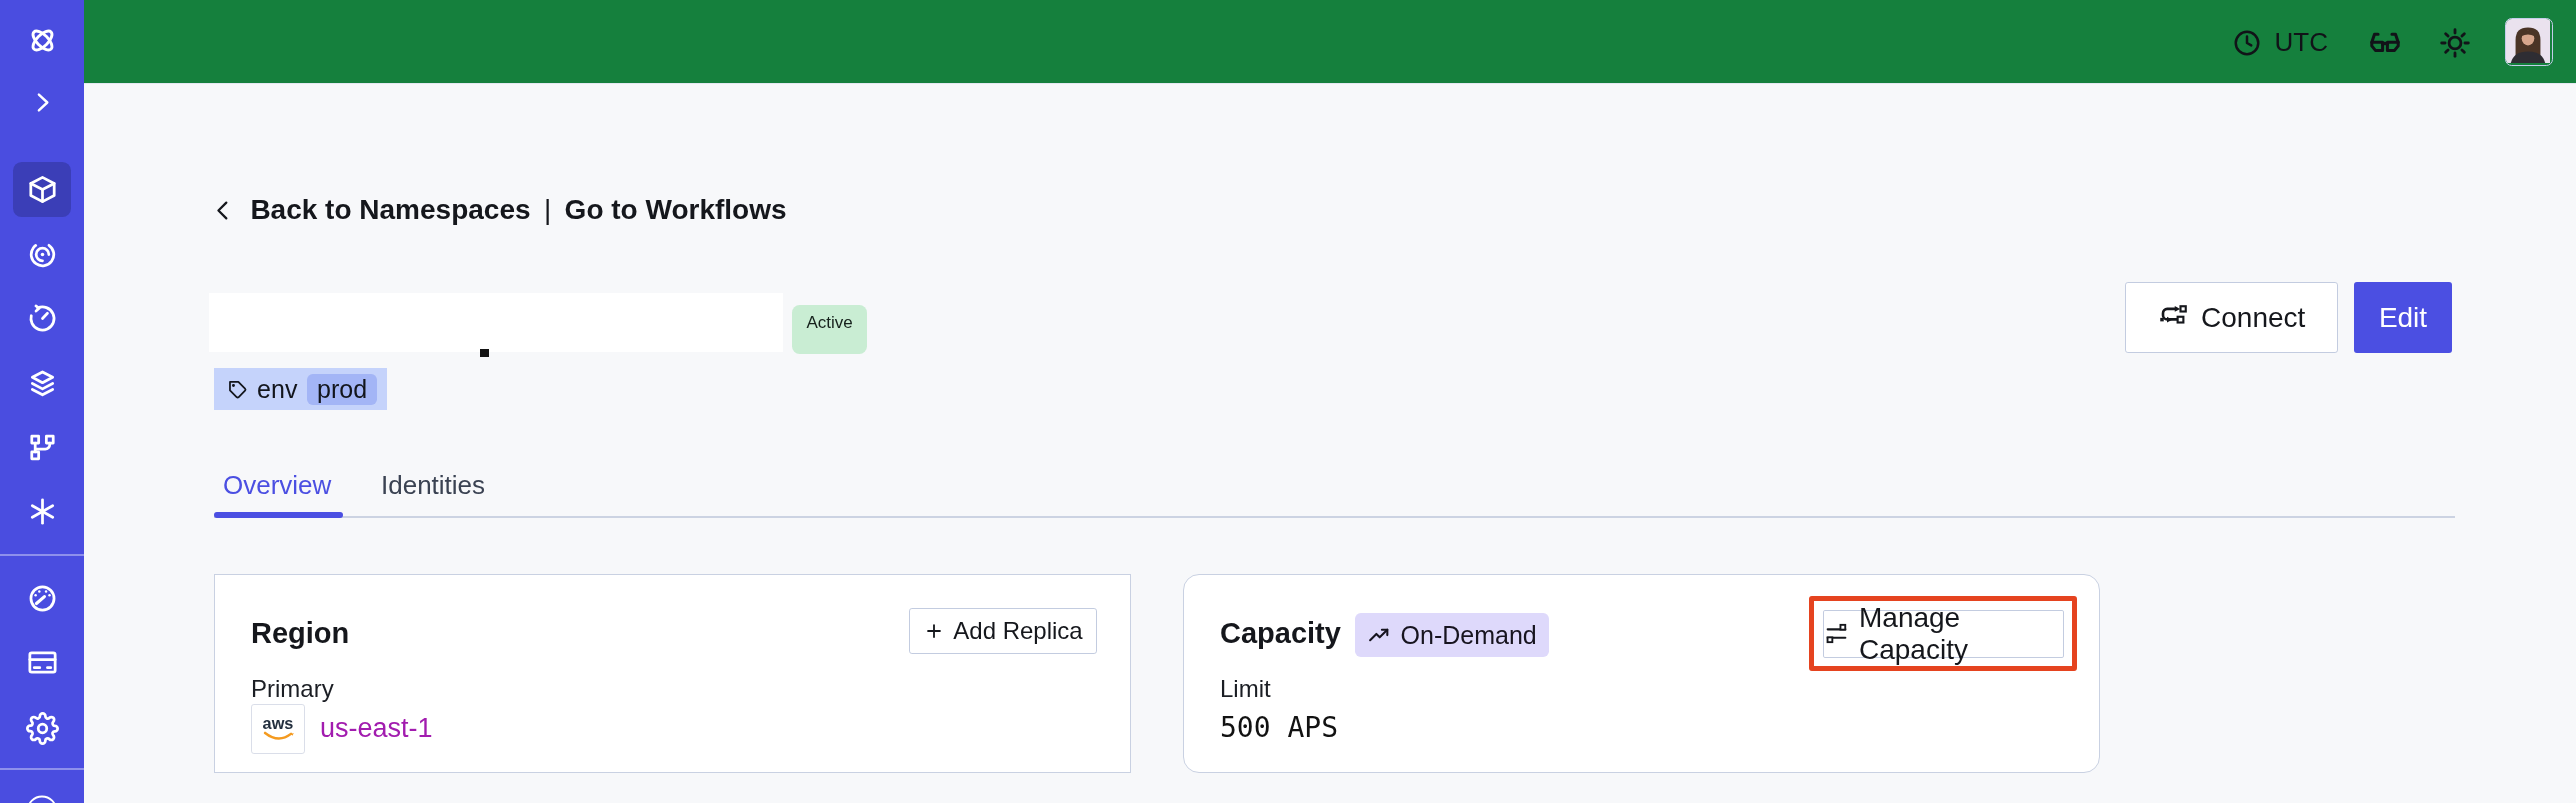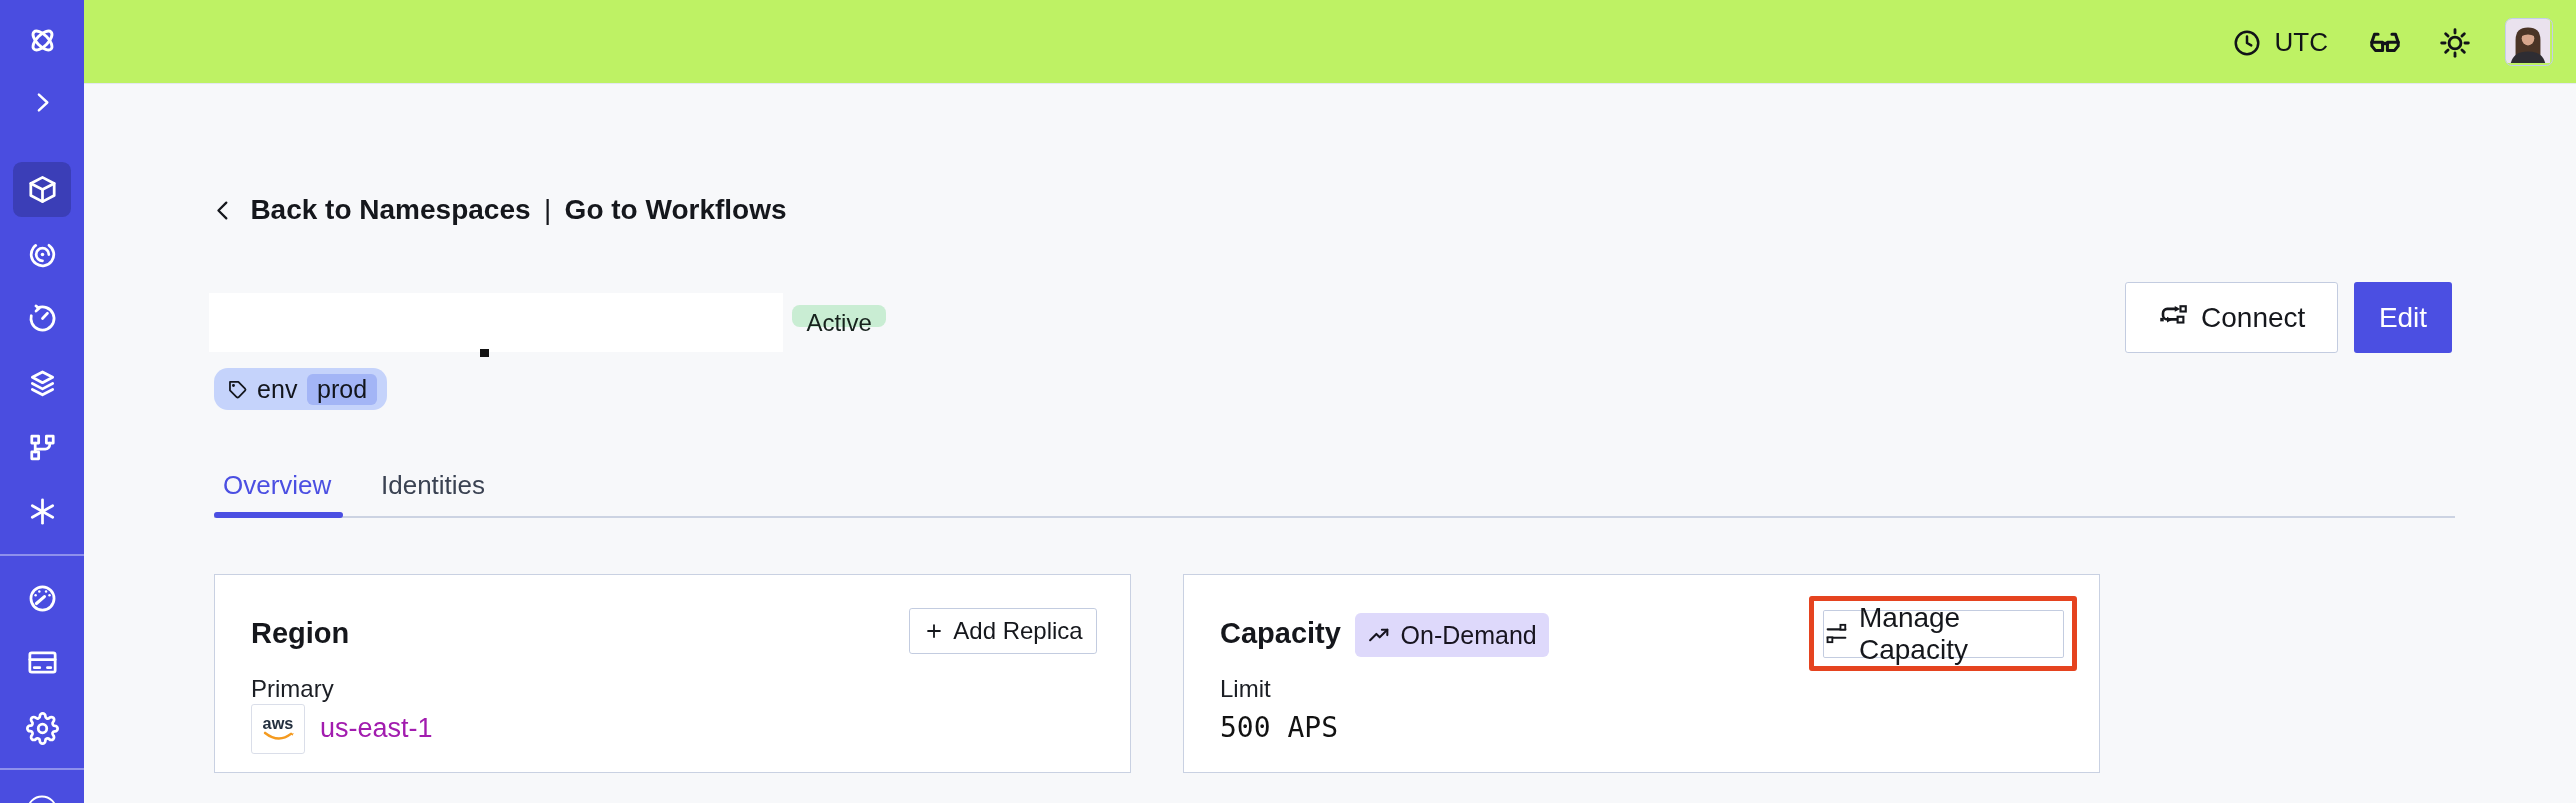--- a/index.html
+++ b/index.html
@@ -10,53 +10,53 @@
   svg.stk{fill:none;stroke:currentColor;stroke-width:2;stroke-linecap:round;stroke-linejoin:round;}
 
   
   .sidebar{position:absolute;left:0;top:0;width:84px;height:804px;background:#4a4de0;color:#fff;}
   .s-ico{position:absolute;left:21px;width:42px;height:42px;display:flex;align-items:center;justify-content:center;cursor:pointer;}
   .s-active-bg{position:absolute;left:13.4px;top:162px;width:58px;height:55px;background:#3b3eb7;border-radius:8.6px;}
   .s-divider{position:absolute;left:0;width:84px;height:1.9px;background:rgba(255,255,255,.38);}
   .s-partial{position:absolute;left:21px;top:786px;width:42px;height:17.3px;overflow:hidden;display:flex;justify-content:center;}
 
   
-  .topbar{position:absolute;left:84px;top:0;width:2492px;height:84px;background:#bef264;border-bottom:1.9px solid #e4e8f1;box-sizing:border-box;}
+  .topbar{position:absolute;left:84px;top:0;width:2492px;height:84px;background:#15803d;border-bottom:1.9px solid #e4e8f1;box-sizing:border-box;}
   .tb-abs{position:absolute;display:flex;align-items:center;color:#111318;}
   .avatar{position:absolute;left:2421px;top:18px;width:48px;height:48px;border:1.9px solid #c3cdea;border-radius:6.7px;overflow:hidden;box-sizing:border-box;cursor:pointer;}
 
   
   .breadcrumb{position:absolute;left:210px;top:194px;display:flex;align-items:center;gap:13.4px;font-size:28px;font-weight:600;color:#15171c;}
   .crumb{cursor:pointer;}
   .crumb-sep{font-weight:400;color:#15171c;}
 
   
   .title-redaction{position:absolute;left:209px;top:293px;width:574px;height:59px;background:#ffffff;}
   .title-artifact{position:absolute;left:480px;top:349px;width:8.6px;height:7.7px;background:#131313;}
-  .badge-active{position:absolute;left:792px;top:305px;height:22px;line-height:35px;padding:0 14.4px;background:#c9edd3;color:#16211c;font-size:24px;border-radius:7.7px;}
+  .badge-active{position:absolute;left:792px;top:305px;height:49px;line-height:35px;padding:0 14.4px;background:#c9edd3;color:#16211c;font-size:17px;border-radius:7.7px;}
 
   .btn{display:flex;align-items:center;justify-content:center;gap:13.4px;background:#fff;border:1.9px solid #c3cce0;border-radius:2.9px;box-sizing:border-box;cursor:pointer;color:#15171c;}
   .btn-connect{position:absolute;left:2125px;top:282px;width:213px;height:71px;font-size:28px;}
   .btn-edit{position:absolute;left:2354px;top:282px;width:98px;height:71px;background:#4b4fe2;color:#fff;font-size:28px;border:none;border-radius:2.9px;display:flex;align-items:center;justify-content:center;cursor:pointer;}
 
   
-  .tag{position:absolute;left:214px;top:368px;height:42px;display:flex;align-items:center;gap:9.6px;padding:0 9.6px 0 12.5px;background:#c5d3fb;border-radius:14px;font-size:25px;color:#12151c;}
+  .tag{position:absolute;left:214px;top:368px;height:42px;display:flex;align-items:center;gap:9.6px;padding:0 9.6px 0 12.5px;background:#c5d3fb;border-radius:0;font-size:25px;color:#12151c;}
   .tag-inner{background:#a3b5f6;border-radius:5.8px;padding:1px 10px;}
 
   
   .tab{position:absolute;top:470px;font-size:26px;font-weight:500;cursor:pointer;}
   .tab-overview{left:223px;color:#4b4fe2;}
   .tab-identities{left:381px;color:#3a4252;}
   .tab-underline{position:absolute;left:214px;top:512px;width:129px;height:5.8px;border-radius:2.9px;background:#4b4fe2;}
   .tab-border{position:absolute;left:214px;top:516px;width:2241px;height:1.9px;background:#ccd3e2;}
 
   
   .card{position:absolute;top:574px;height:199px;background:#fff;border:1.9px solid #c9d1e2;box-sizing:border-box;}
   .card-region{left:214px;width:917px;}
-  .card-capacity{left:1183px;width:917px;}
+  .card-capacity{left:1183px;width:917px;border-radius:16px;}
   .card-retention{left:2149px;width:306px;}
   .card-title{position:absolute;left:36px;top:42px;font-size:29px;font-weight:600;color:#15171c;line-height:33px;}
   .card-label{position:absolute;left:36px;top:100px;font-size:24px;color:#1b1e24;}
   .card-value{position:absolute;left:36px;font-size:28px;font-family:"DejaVu Sans Mono",monospace;color:#121212;}
 
   .btn-add-replica{position:absolute;left:694px;top:33px;width:188px;height:46px;font-size:24px;gap:8px;}
   .badge-ondemand{position:absolute;left:171px;top:38px;height:44px;display:flex;align-items:center;gap:8.6px;padding:0 12px;background:#ded9fb;border-radius:5.8px;font-size:25px;color:#17141f;box-sizing:border-box;}
   .highlight-box{position:absolute;left:625px;top:21px;width:268px;height:75px;border:5.8px solid #e5431f;border-radius:2.9px;box-sizing:border-box;display:flex;align-items:center;justify-content:center;}
   .btn-manage{width:241px;height:48px;font-size:28px;gap:10.5px;border-radius:1.9px;}
 

